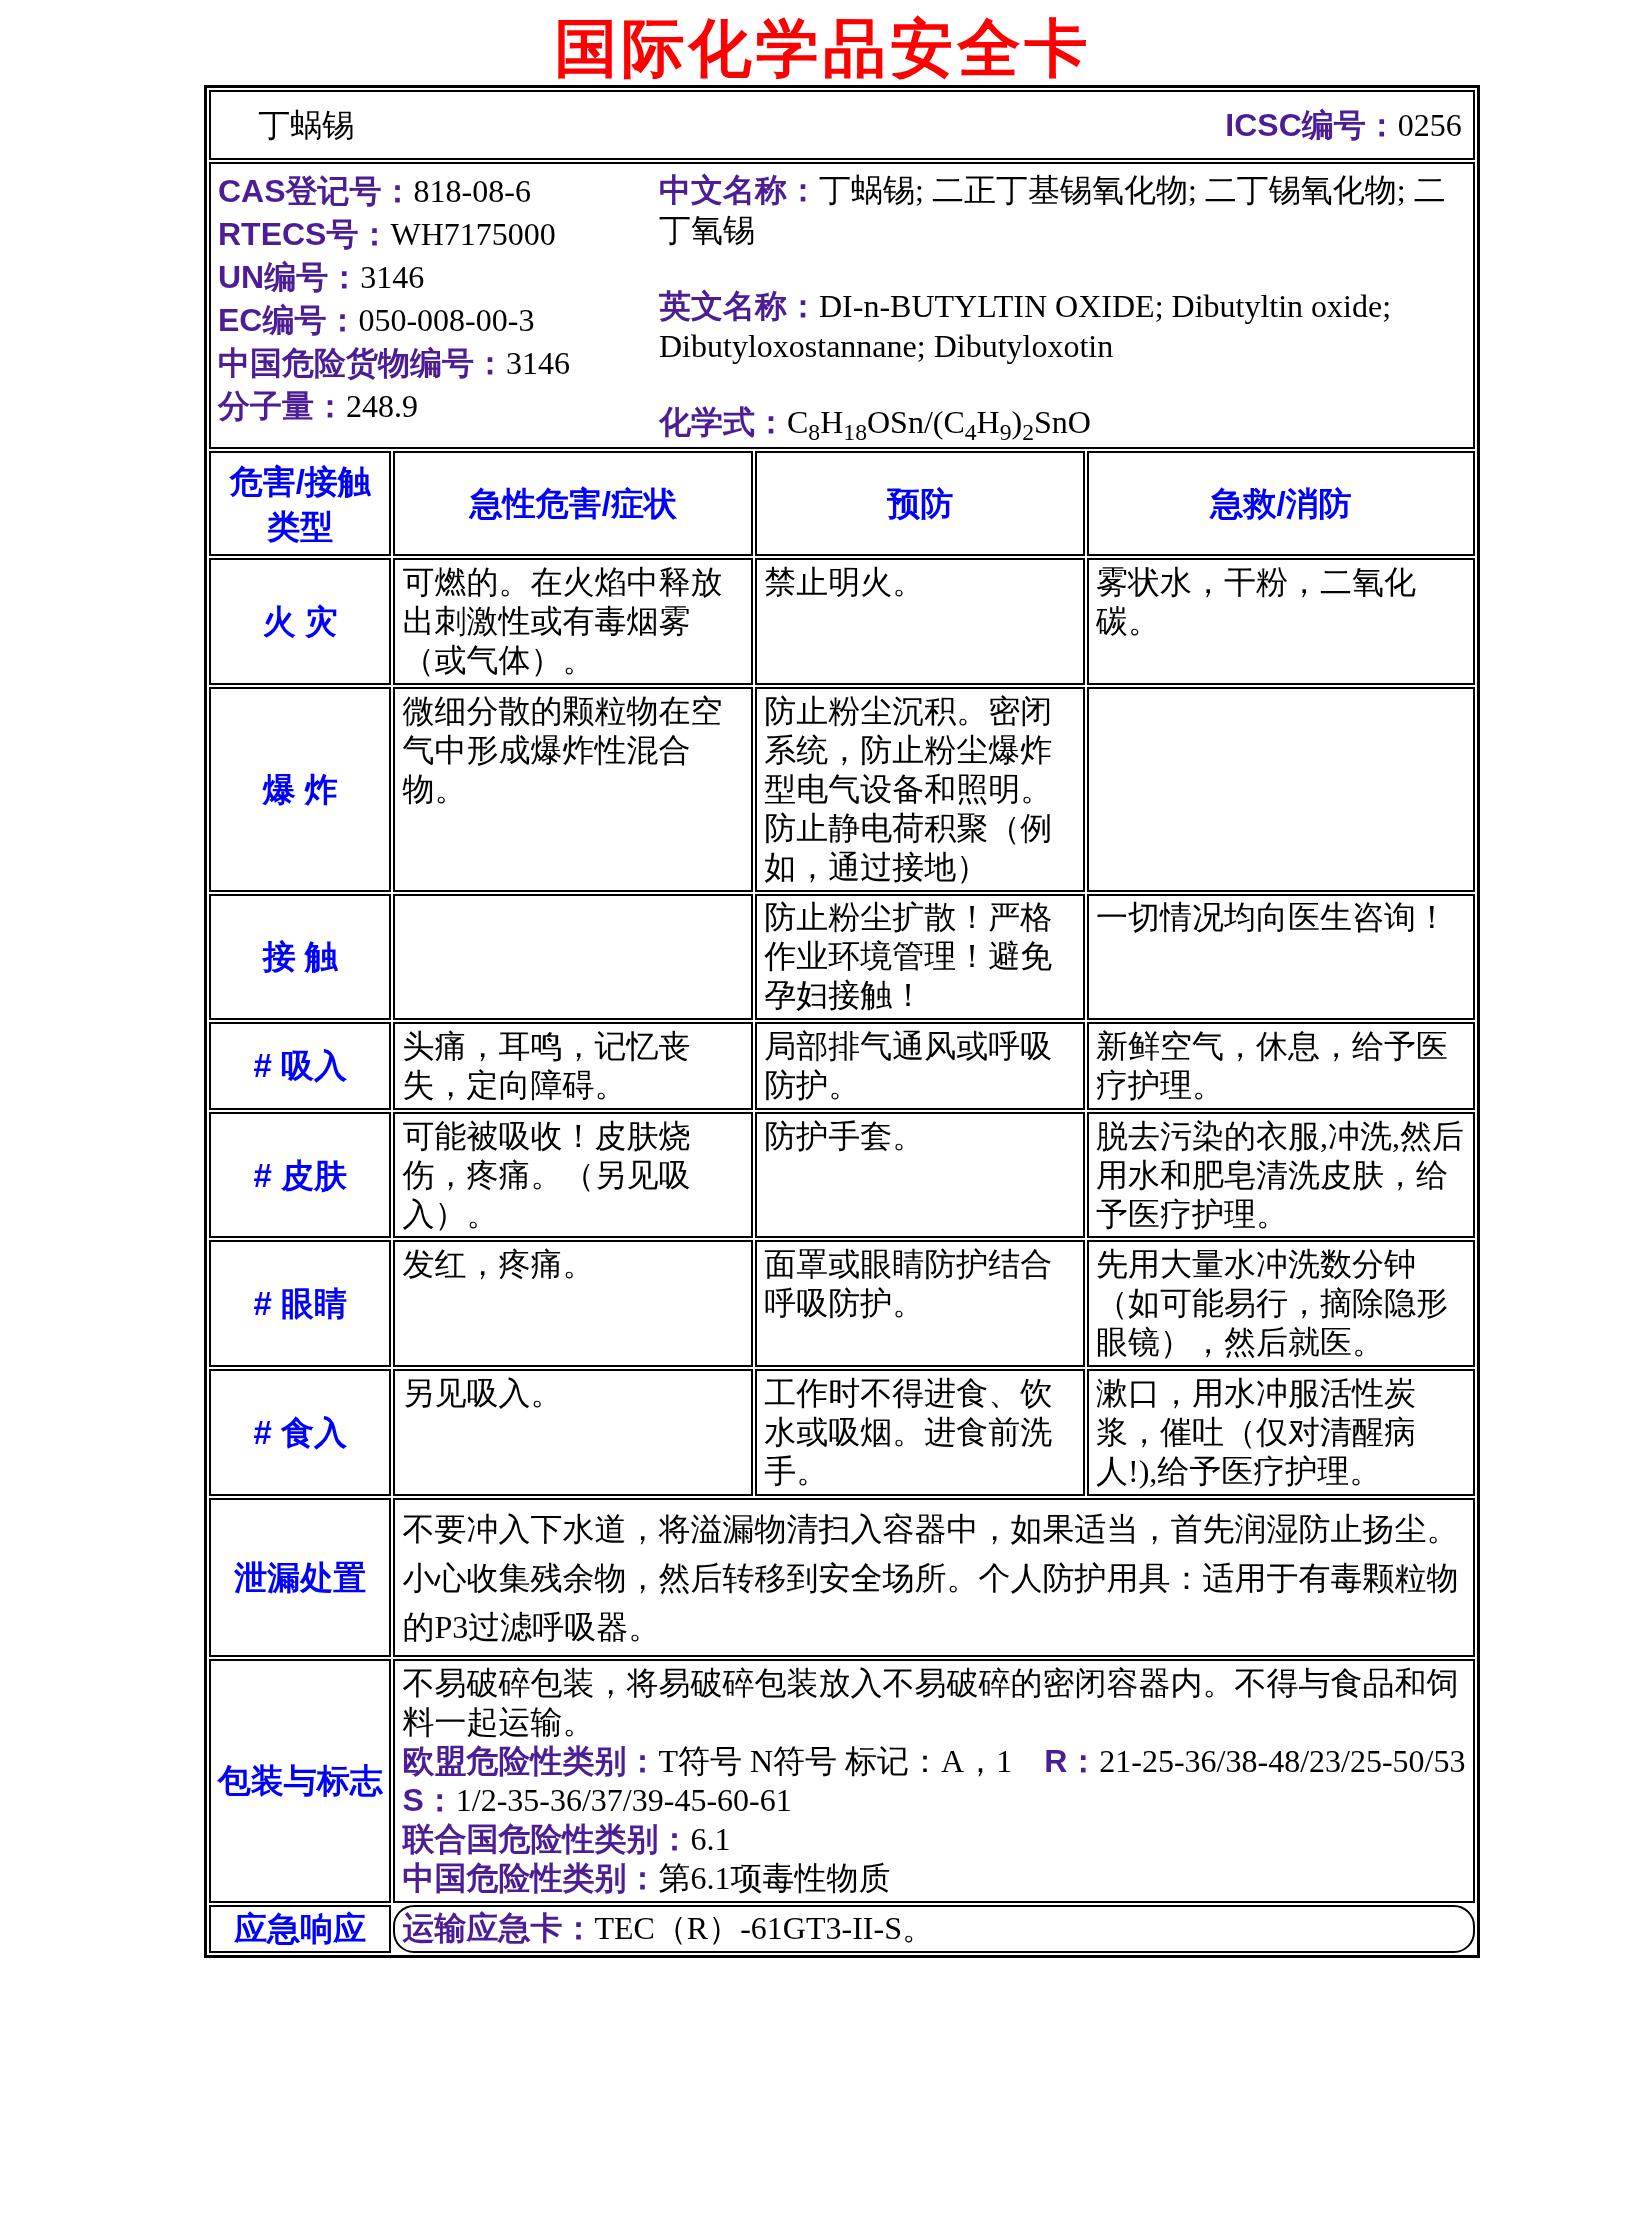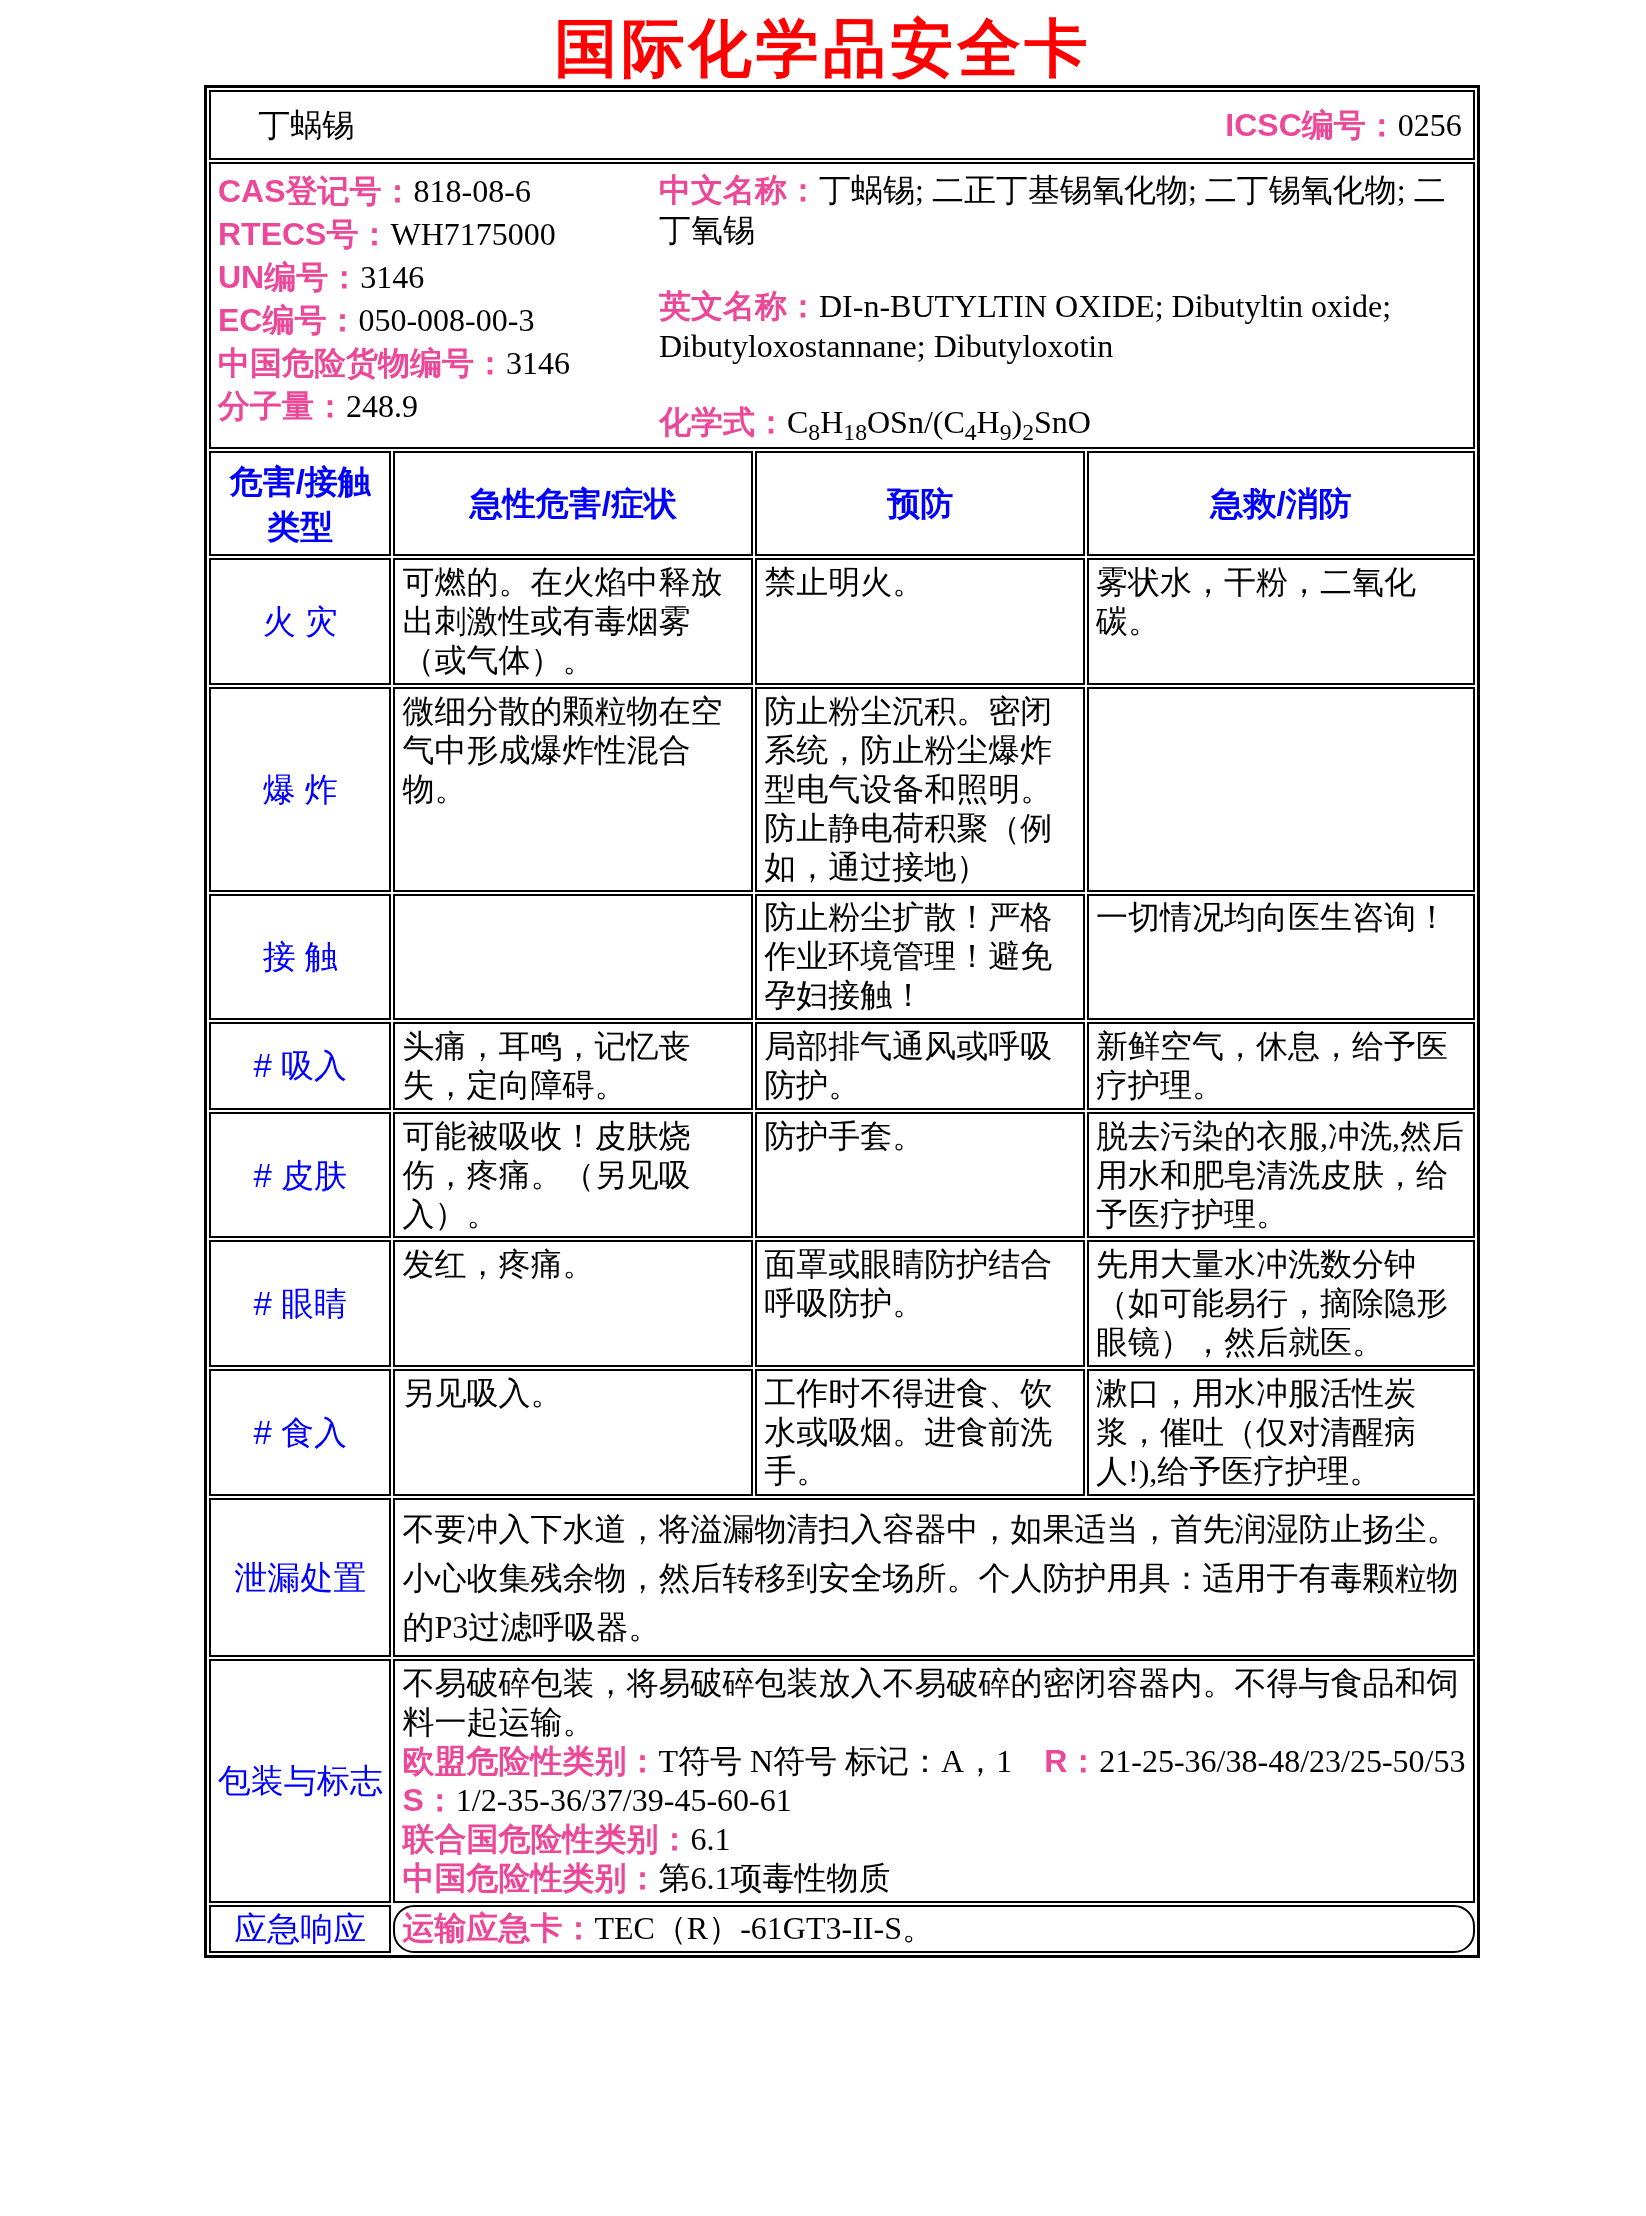--- a/index.html
+++ b/index.html
@@ -44,21 +44,21 @@
     font-size: 32px;
     line-height: 39px;
     padding: 2.8px 7px;
     background: #ffffff;
     word-break: break-word;
   }
   
   .lbl {
     font-family: "Liberation Sans", "DejaVu Sans", sans-serif;
     font-weight: bold;
-    color: #ec4899;
+    color: #4c1d95;
   }
   
   tr.r-title td { height: 70px; vertical-align: middle; }
   .title-flex {
     display: flex;
     justify-content: space-between;
     align-items: center;
     padding: 0 4.2px;
     margin-left: 36px;
   }
@@ -80,21 +80,21 @@
     font-weight: bold;
     font-size: 33px;
     line-height: 45px;
     color: #0000ff;
   }
   
   td.rowlabel {
     vertical-align: middle;
     text-align: center;
     font-family: "Liberation Sans", "DejaVu Sans", sans-serif;
-    font-weight: normal;
+    font-weight: bold;
     font-size: 33px;
     color: #0000ff;
     padding: 2.8px 2.8px;
   }
   td.body { vertical-align: top; }
   tr.r-fire      td { height: 111px; }
   tr.r-explosion td { height: 196px; }
   tr.r-contact   td { height: 113px; }
   tr.r-inhale    td { height: 84px; }
   tr.r-skin      td { height: 112px; }

